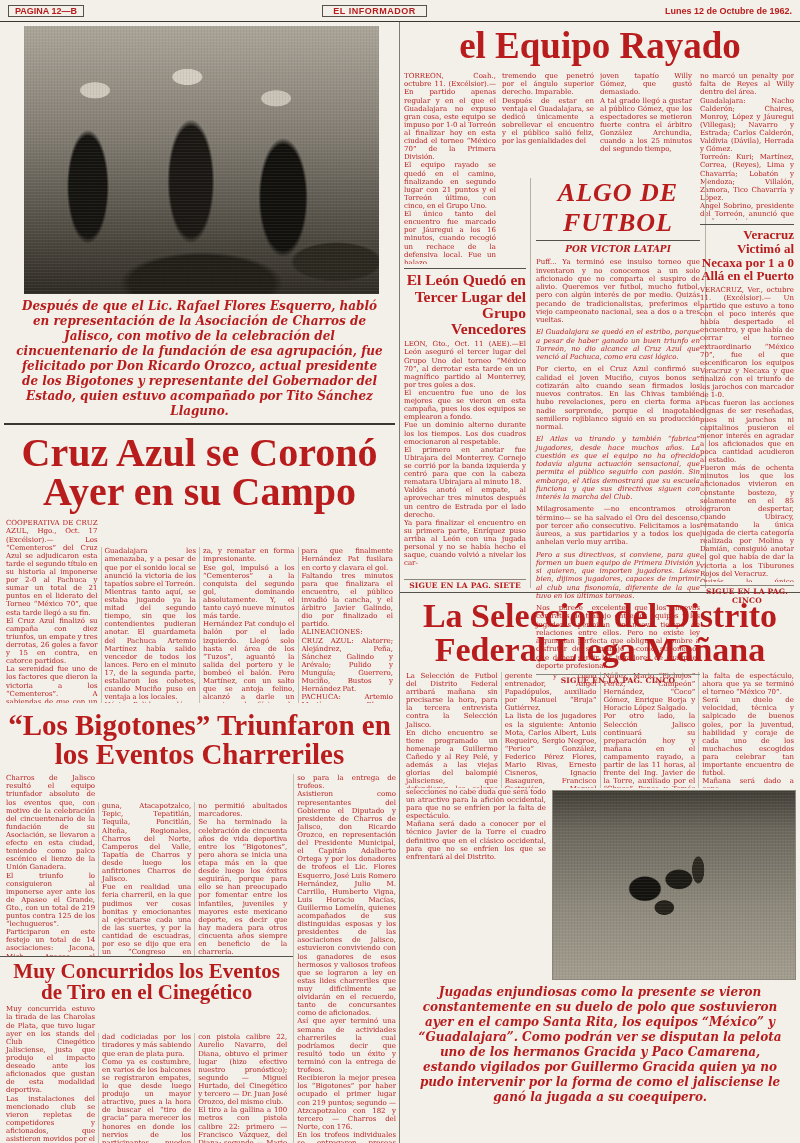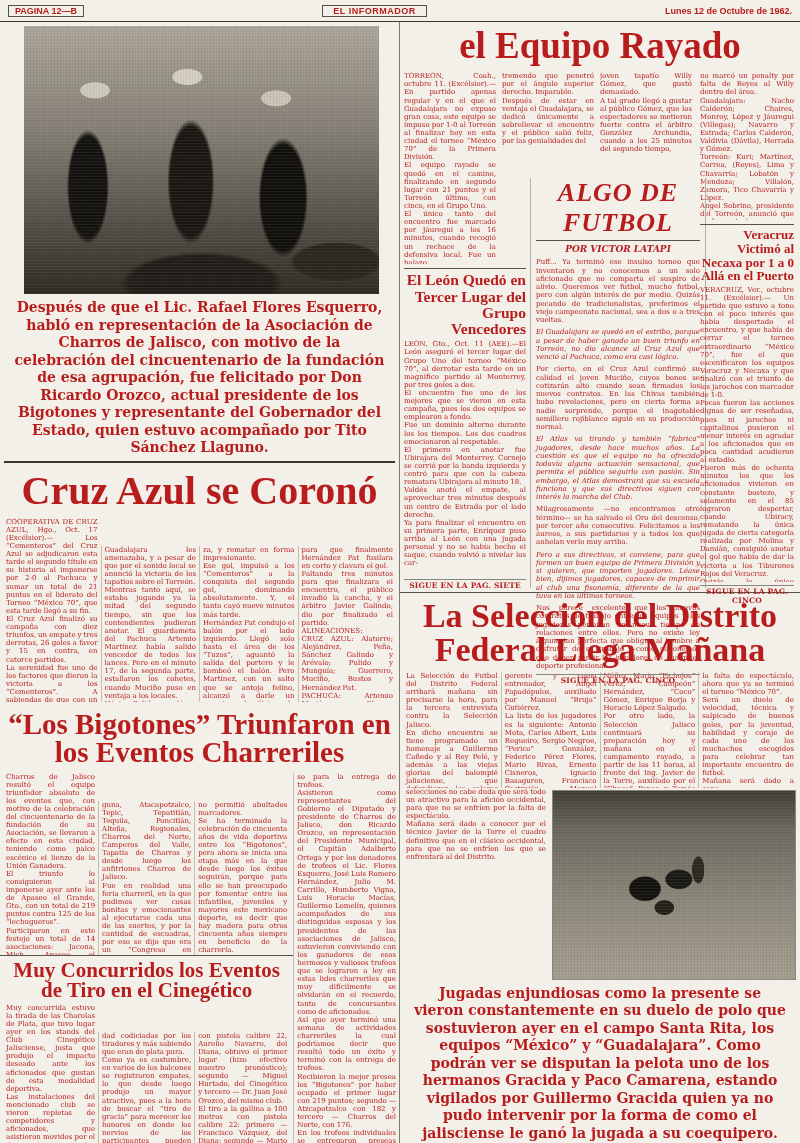--- a/index.html
+++ b/index.html
@@ -41,21 +41,21 @@
      background:
       radial-gradient(ellipse 26px 14px at 20% 24%, #cfc9bd 0 55%, transparent 60%),
       radial-gradient(ellipse 34px 92px at 18% 60%, #15130f 0 55%, transparent 62%),
       radial-gradient(ellipse 26px 14px at 46% 19%, #d4cec2 0 55%, transparent 60%),
       radial-gradient(ellipse 38px 100px at 47% 58%, #1a1713 0 55%, transparent 62%),
       radial-gradient(ellipse 26px 14px at 71% 27%, #c9c3b7 0 55%, transparent 60%),
       radial-gradient(ellipse 40px 96px at 73% 64%, #11100c 0 55%, transparent 62%),
       radial-gradient(ellipse 120px 46px at 50% 96%, #211e18 0 60%, transparent 68%),
       radial-gradient(ellipse 70px 30px at 88% 88%, #2a271f 0 60%, transparent 66%),
       linear-gradient(180deg,#aba599 0%,#837d73 40%,#514d44 75%,#2e2b24 100%);}
-  .caption{font-size:14px;font-weight:bold;text-align:justify;
+  .caption{font-size:12px;font-weight:bold;font-style:italic;text-align:justify;
            padding:3px 12px 4px 12px;line-height:1.25;}
   .caption.centerlast{text-align:center;}
   .capline{border-bottom:2px solid #3a372f;margin:0 4px;}
   .photo-polo{flex:1;margin:2px 4px 2px 2px;border:1px solid #8a867c;
      background:
       radial-gradient(ellipse 26px 20px at 38% 52%, #14120e 0 58%, transparent 64%),
       radial-gradient(ellipse 22px 16px at 52% 47%, #1b1914 0 58%, transparent 64%),
       radial-gradient(ellipse 16px 12px at 46% 62%, #24211a 0 58%, transparent 64%),
       radial-gradient(ellipse 10px 22px at 60% 42%, #2b2820 0 58%, transparent 64%),
       linear-gradient(180deg,#403d35 0%,#6b675d 20%,#8d887b 60%,#a49e8f 100%);}
@@ -106,20 +106,21 @@
   <div class="cols-wrap">
 
     <div class="half-left">
 
       <div class="photo photo-top"></div>
       <div class="caption centerlast">Después de que el Lic. Rafael Flores Esquerro, habló en representación de la Asociación de Charros de Jalisco, con motivo de la celebración del cincuentenario de la fundación de esa agrupación, fue felicitado por Don Ricardo Orozco, actual presidente de los Bigotones y representante del Gobernador del Estado, quien estuvo acompañado por Tito Sánchez Llaguno.</div>
       <div class="capline"></div>
 
       <div class="bighead hl-cruz">
         <div>Cruz Azul se Coronó</div>
+        <div>Ayer en su Campo</div>
       </div>
 
       <div class="colrow cruz-body">
         <div class="ncol bodytxt">COOPERATIVA DE CRUZ AZUL, Hgo., Oct. 17 (Excélsior).— Los “Cementeros” del Cruz Azul se adjudicaron esta tarde el segundo título en su historia al imponerse por 2-0 al Pachuca y sumar un total de 21 puntos en el liderato del Torneo “México 70”, que esta tarde llegó a su fin.
 El Cruz Azul finalizó su campaña con diez triunfos, un empate y tres derrotas, 26 goles a favor y 15 en contra, en catorce partidos.
 La serenidad fue uno de los factores que dieron la victoria a los “Cementeros”. A sabiendas de que con un simple empate lograrían el campeonato, a pesar de que el</div>
         <div class="ncol bodytxt">Guadalajara les amenazaba, y a pesar de que por el sonido local se anunció la victoria de los tapatíos sobre el Torreón.
 Mientras tanto aquí, se estaba jugando ya la mitad del segundo tiempo, sin que los contendientes pudieran anotar. El guardameta del Pachuca Artemio Martínez había salido vencedor de todos los lances. Pero en el minuto 17, de la segunda parte, estallaron los cohetes, cuando Muciño puso en ventaja a los locales.
 Héctor Pulido mandó un centro alto hacia el centro del área, y Muciño surgió entre varios zagueros para prender el esférico con la cabe-</div>
         <div class="ncol bodytxt">za, y rematar en forma impresionante.

